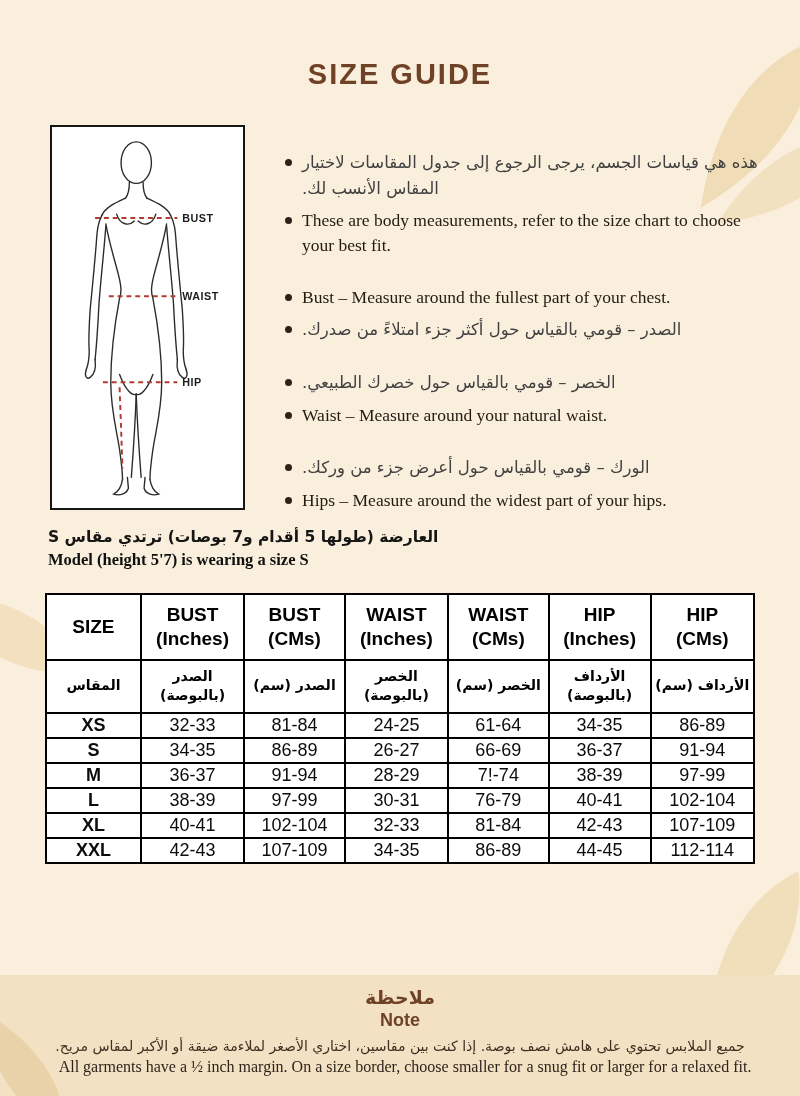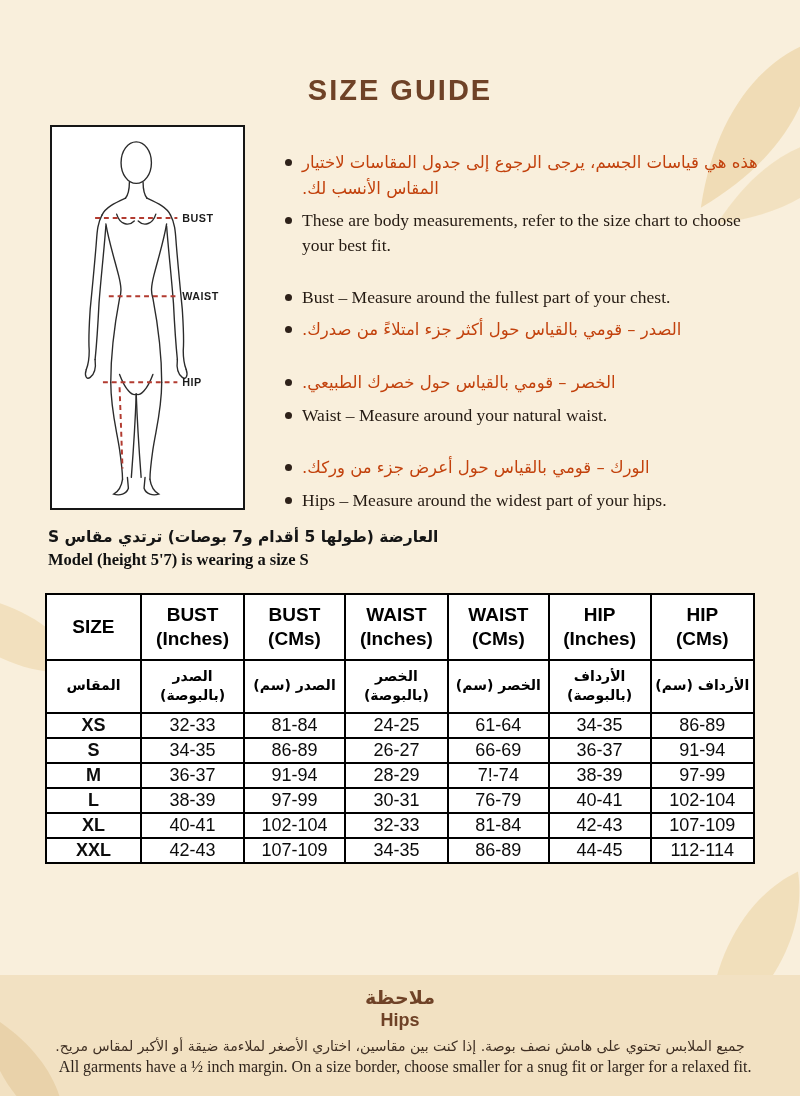--- a/index.html
+++ b/index.html
@@ -13,40 +13,40 @@
   
   .leaf { position:absolute; pointer-events:none; }
 
   
   .logo {
     position:absolute; top:20px; left:0; width:100%; text-align:center;
     font-family:"DejaVu Serif", serif; font-size:40px; font-weight:700;
     color:#2e1d10; letter-spacing:1px; line-height:1;
   }
   .guide-title {
-    position:absolute; top:76px; left:0; width:100%; text-align:center;
+    position:absolute; top:60px; left:0; width:100%; text-align:center;
     font-family:"Liberation Sans", sans-serif; font-size:29px; font-weight:700;
     color:#6f4227; letter-spacing:2px; line-height:1;
   }
 
   
   .figure-box {
     position:absolute; left:50px; top:125px; width:195px; height:385px;
     background:#ffffff; border:2px solid #161616; box-sizing:border-box;
   }
   .figure-box svg { display:block; width:100%; height:100%; }
 
   
   .bullets { position:absolute; left:285px; top:150px; width:488px; }
   .group { margin-bottom:28px; }
   .bullet { display:flex; gap:10px; margin-bottom:7px; align-items:flex-start; }
   .dot { width:7px; height:7px; border-radius:50%; background:#2e2119; margin-top:9px; flex:0 0 7px; }
   .bullet p { margin:0; }
   .ar {
-    font-family:"DejaVu Sans", sans-serif; font-size:16.5px; color:#c2410c;
+    font-family:"DejaVu Sans", sans-serif; font-size:16.5px; color:#404040;
     direction:rtl; text-align:left; line-height:1.55;
   }
   .en { font-family:"Liberation Serif", serif; font-size:17.5px; color:#241a12; line-height:1.4; }
 
   
   .model-note { position:absolute; left:48px; top:528px; width:420px; }
   .model-ar {
     font-family:"DejaVu Sans", sans-serif; font-size:15.5px; font-weight:700;
     color:#161616; direction:rtl; text-align:left; margin:0;
   }
@@ -303,18 +303,18 @@
           <td class="num-col">112-114</td>
         </tr>
       </tbody>
   </table>
 
   <div class="note-band">
     <svg class="leaf" style="left:-30px; top:20px; width:105px; height:150px; transform:rotate(145deg); opacity:.35;" viewBox="0 0 100 200">
         <path d="M50,2 C82,45 90,115 50,198 C10,115 18,45 50,2 Z" fill="#d9b87e"></path>
       </svg>
     <p class="note-title-ar">ملاحظة</p>
-    <p class="note-title-en">Hips</p>
+    <p class="note-title-en">Note</p>
     <p class="note-body-ar">جميع الملابس تحتوي على هامش نصف بوصة. إذا كنت بين مقاسين، اختاري الأصغر لملاءمة ضيقة أو الأكبر لمقاس مريح.</p>
     <p class="note-body-en">All garments have a ½ inch margin. On a size border, choose smaller for a snug fit or larger for a relaxed fit.</p>
   </div>
 
 </div>
 
 </body></html>

